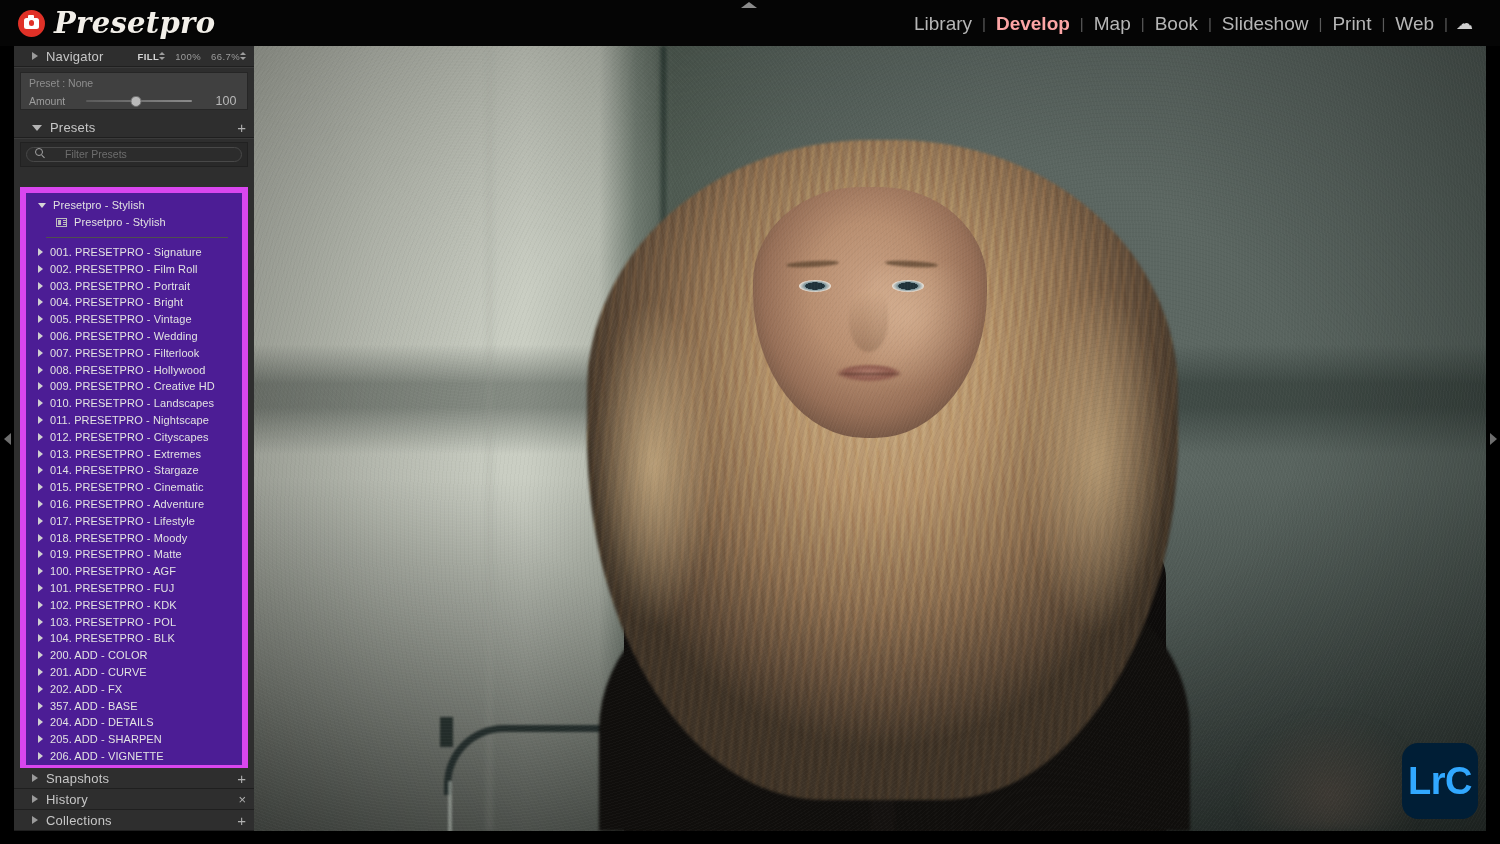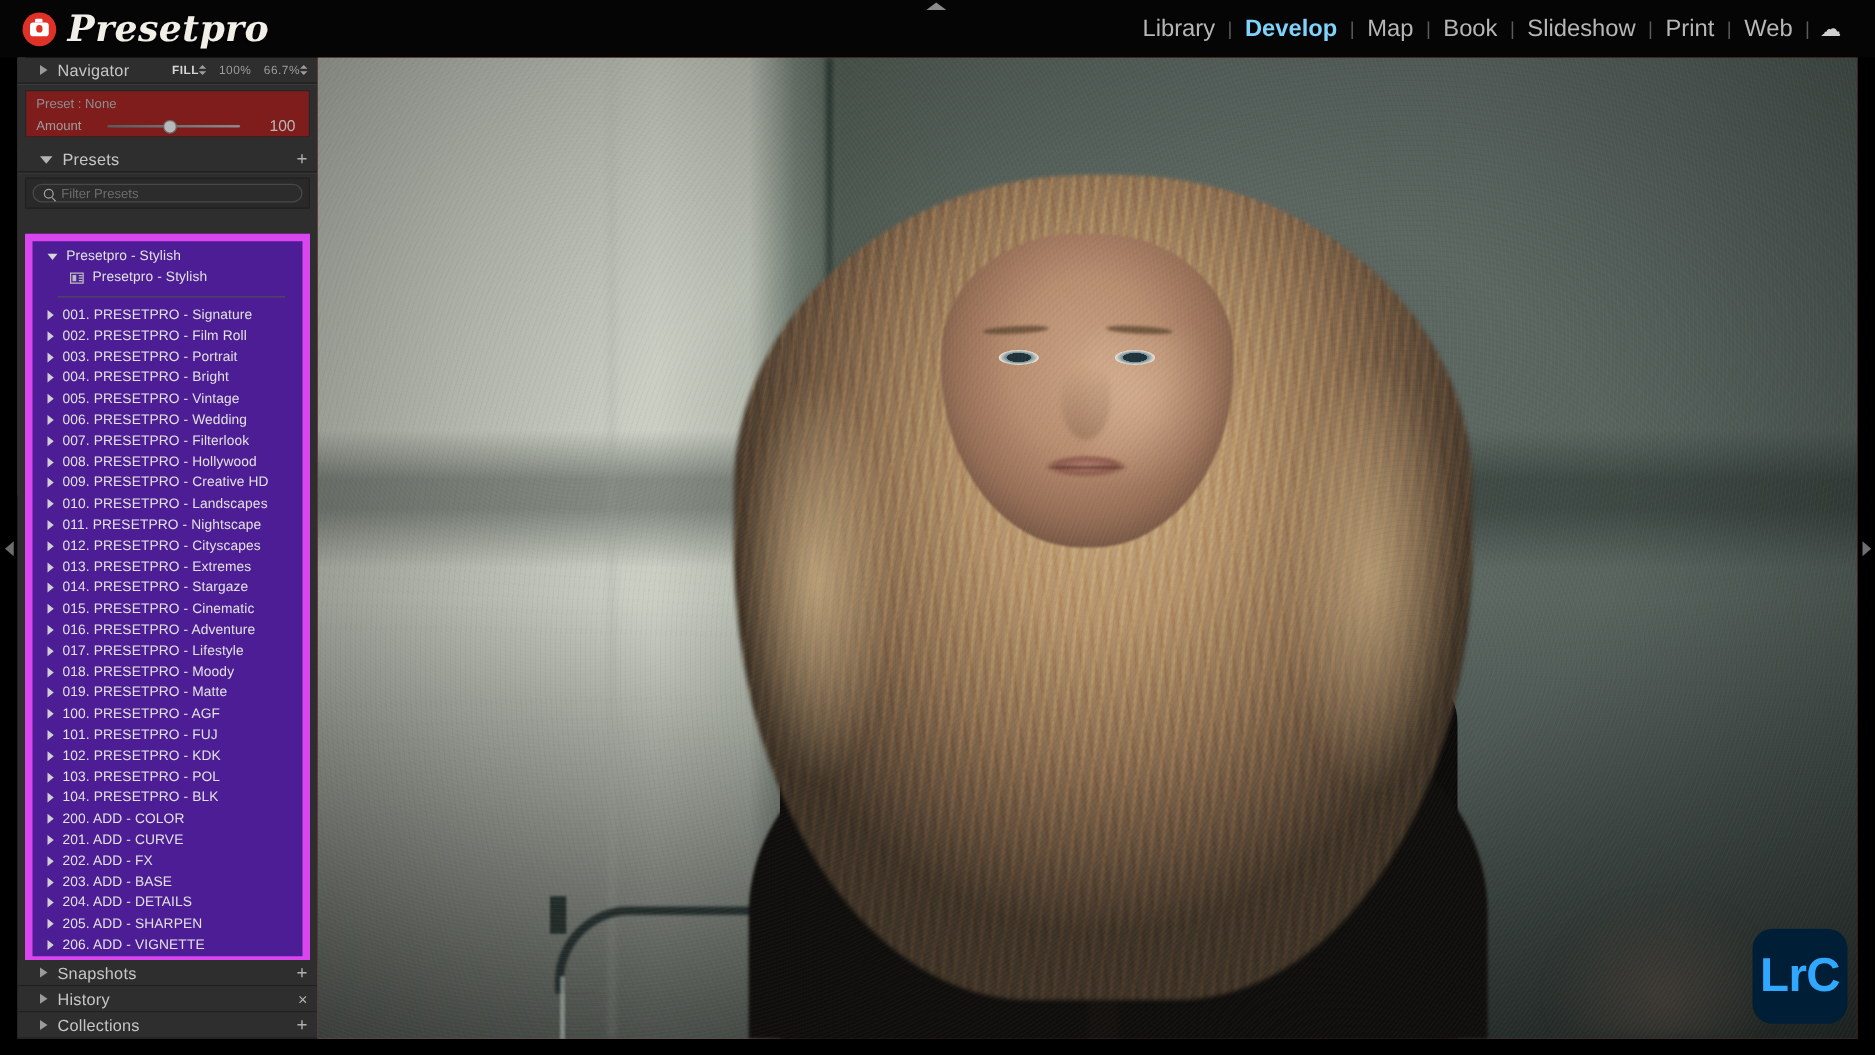--- a/index.html
+++ b/index.html
@@ -64,21 +64,21 @@
     display: flex; align-items: center;
     gap: 0;
     font-size: 19px;
   }
   .module {
     color: #b6b6b6;
     padding: 0 9px;
     cursor: pointer;
     line-height: 1;
   }
-  .module.active { color: #7dd3fc; font-weight: bold; }
+  .module.active { color: #fca5a5; font-weight: bold; }
   .module-sep { color: #5b5b5b; font-size: 15px; padding: 0 1px; }
   .cloud-icon {
     color: #cfcfcf; font-size: 17px; padding: 0 7px;
     line-height: 1;
   }
 
   .top-toggle {
     position: absolute; left: 741px; top: 0px;
     width: 16px; height: 8px;
     cursor: pointer;
@@ -150,21 +150,21 @@
   .plus-icon {
     color: #b0b0b0; font-size: 15px; line-height: 1; cursor: pointer;
     font-weight: 300;
   }
   .x-icon { color: #b0b0b0; font-size: 13px; line-height: 1; cursor: pointer; }
 
   
   .amount-box {
     margin: 5px 6px 0 6px;
     height: 38px;
-    background: #7f1d1d;
+    background: #404040;
     border: 1px solid #262626;
     padding: 4px 8px 0 8px;
   }
   .preset-none {
     color: #8e8e8e; font-size: 10.5px; margin-bottom: 5px;
   }
   .amount-row { display: flex; align-items: center; gap: 21px; }
   .amount-label { color: #9d9d9d; font-size: 10.5px; }
   .slider {
     position: relative; flex: 1; height: 10px;
@@ -192,23 +192,23 @@
     margin: 4px 6px 0 6px;
     background: #292929;
     border: 1px solid #212121;
     padding: 4px 5px;
   }
   .filter-field {
     height: 15px;
     border: 1px solid #484848;
     border-radius: 8px;
     background: #2c2c2c;
-    display: flex; align-items: center;
+    display: flex; align-items: flex-start;
     padding: 0 8px;
-    gap: 6px;
+    gap: 22px;
   }
   .mag {
     position: relative; width: 8px; height: 8px;
     border: 1.3px solid #a2a2a2; border-radius: 50%;
     flex: none;
   }
   .mag::after {
     content: ""; position: absolute; right: -3px; bottom: -2.5px;
     width: 4px; height: 1.3px; background: #a2a2a2;
     transform: rotate(45deg);
@@ -699,21 +699,21 @@
           <div class="preset-row">
             <span class="tri-r"></span>
             <span class="row-label">201. ADD - CURVE</span>
           </div>
           <div class="preset-row">
             <span class="tri-r"></span>
             <span class="row-label">202. ADD - FX</span>
           </div>
           <div class="preset-row">
             <span class="tri-r"></span>
-            <span class="row-label">203. ADD - BASE</span>
+            <span class="row-label">357. ADD - BASE</span>
           </div>
           <div class="preset-row">
             <span class="tri-r"></span>
             <span class="row-label">204. ADD - DETAILS</span>
           </div>
           <div class="preset-row">
             <span class="tri-r"></span>
             <span class="row-label">205. ADD - SHARPEN</span>
           </div>
           <div class="preset-row">

